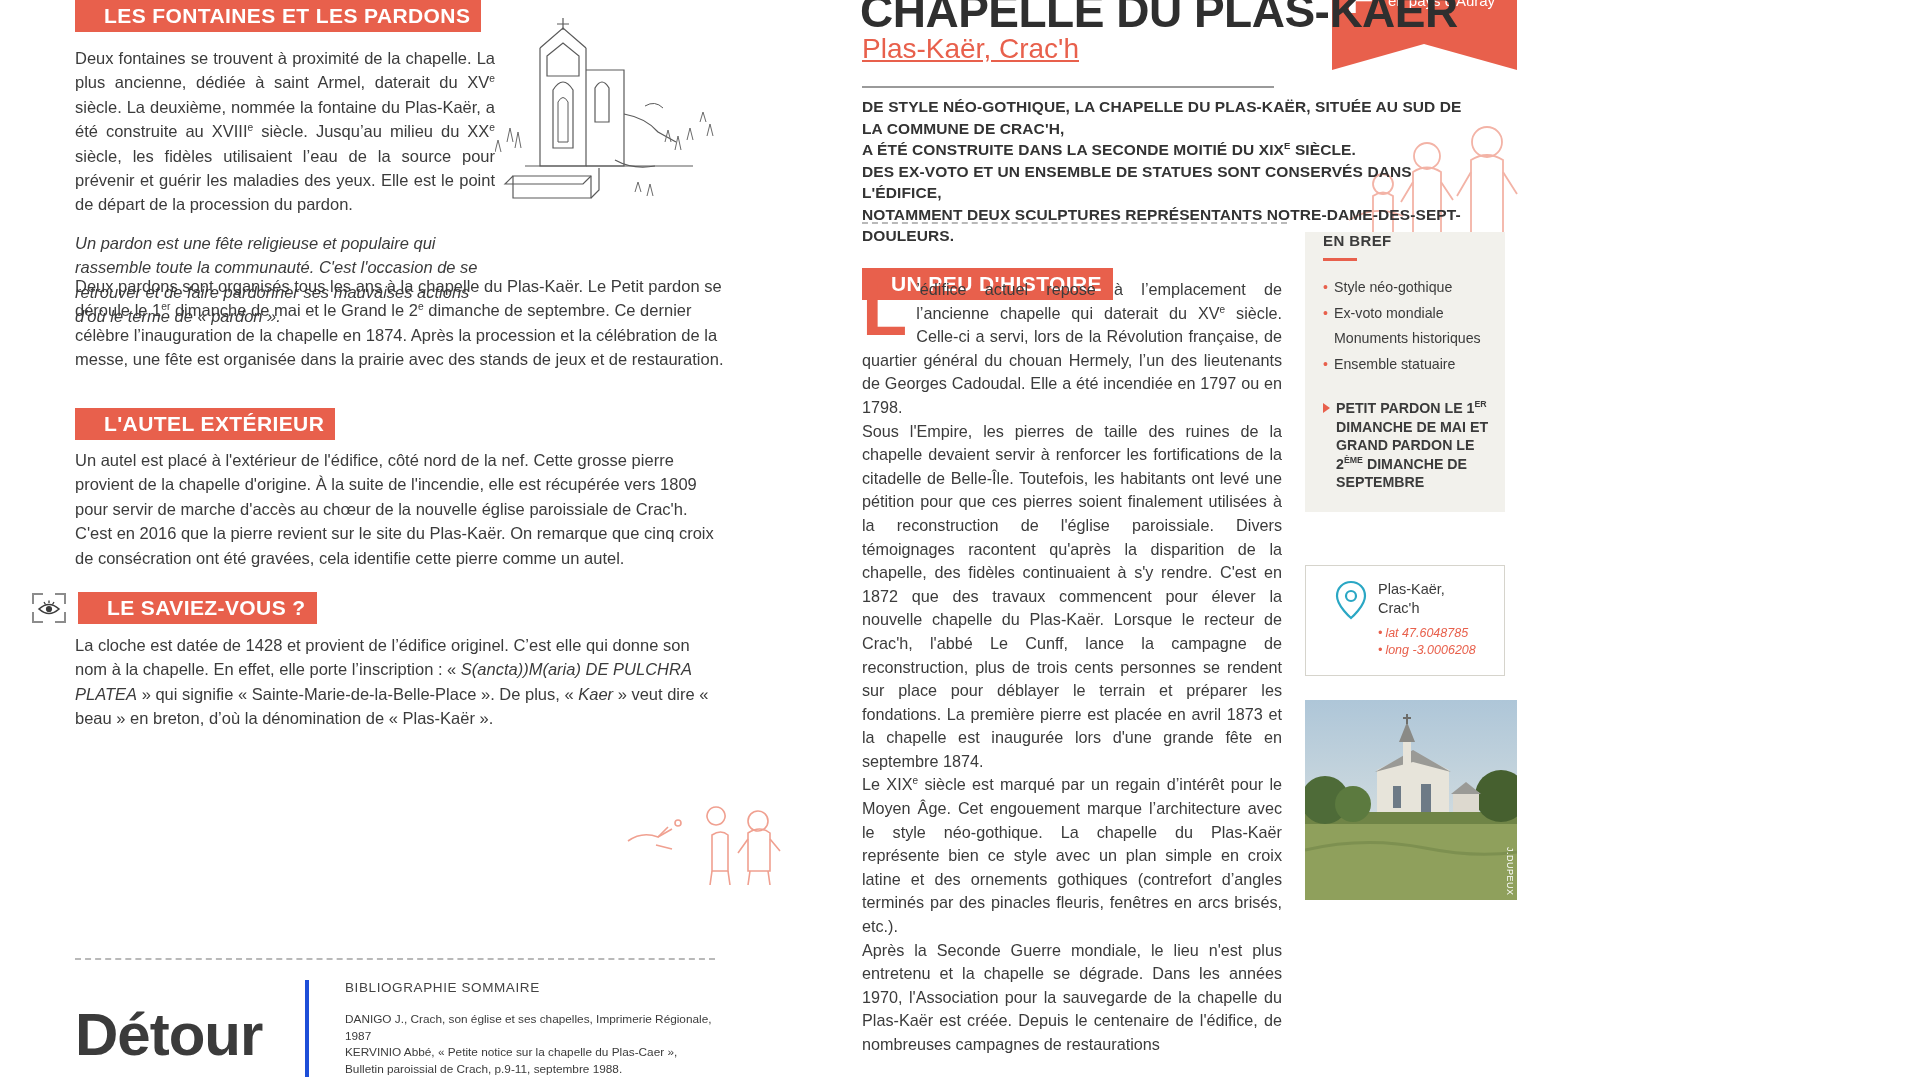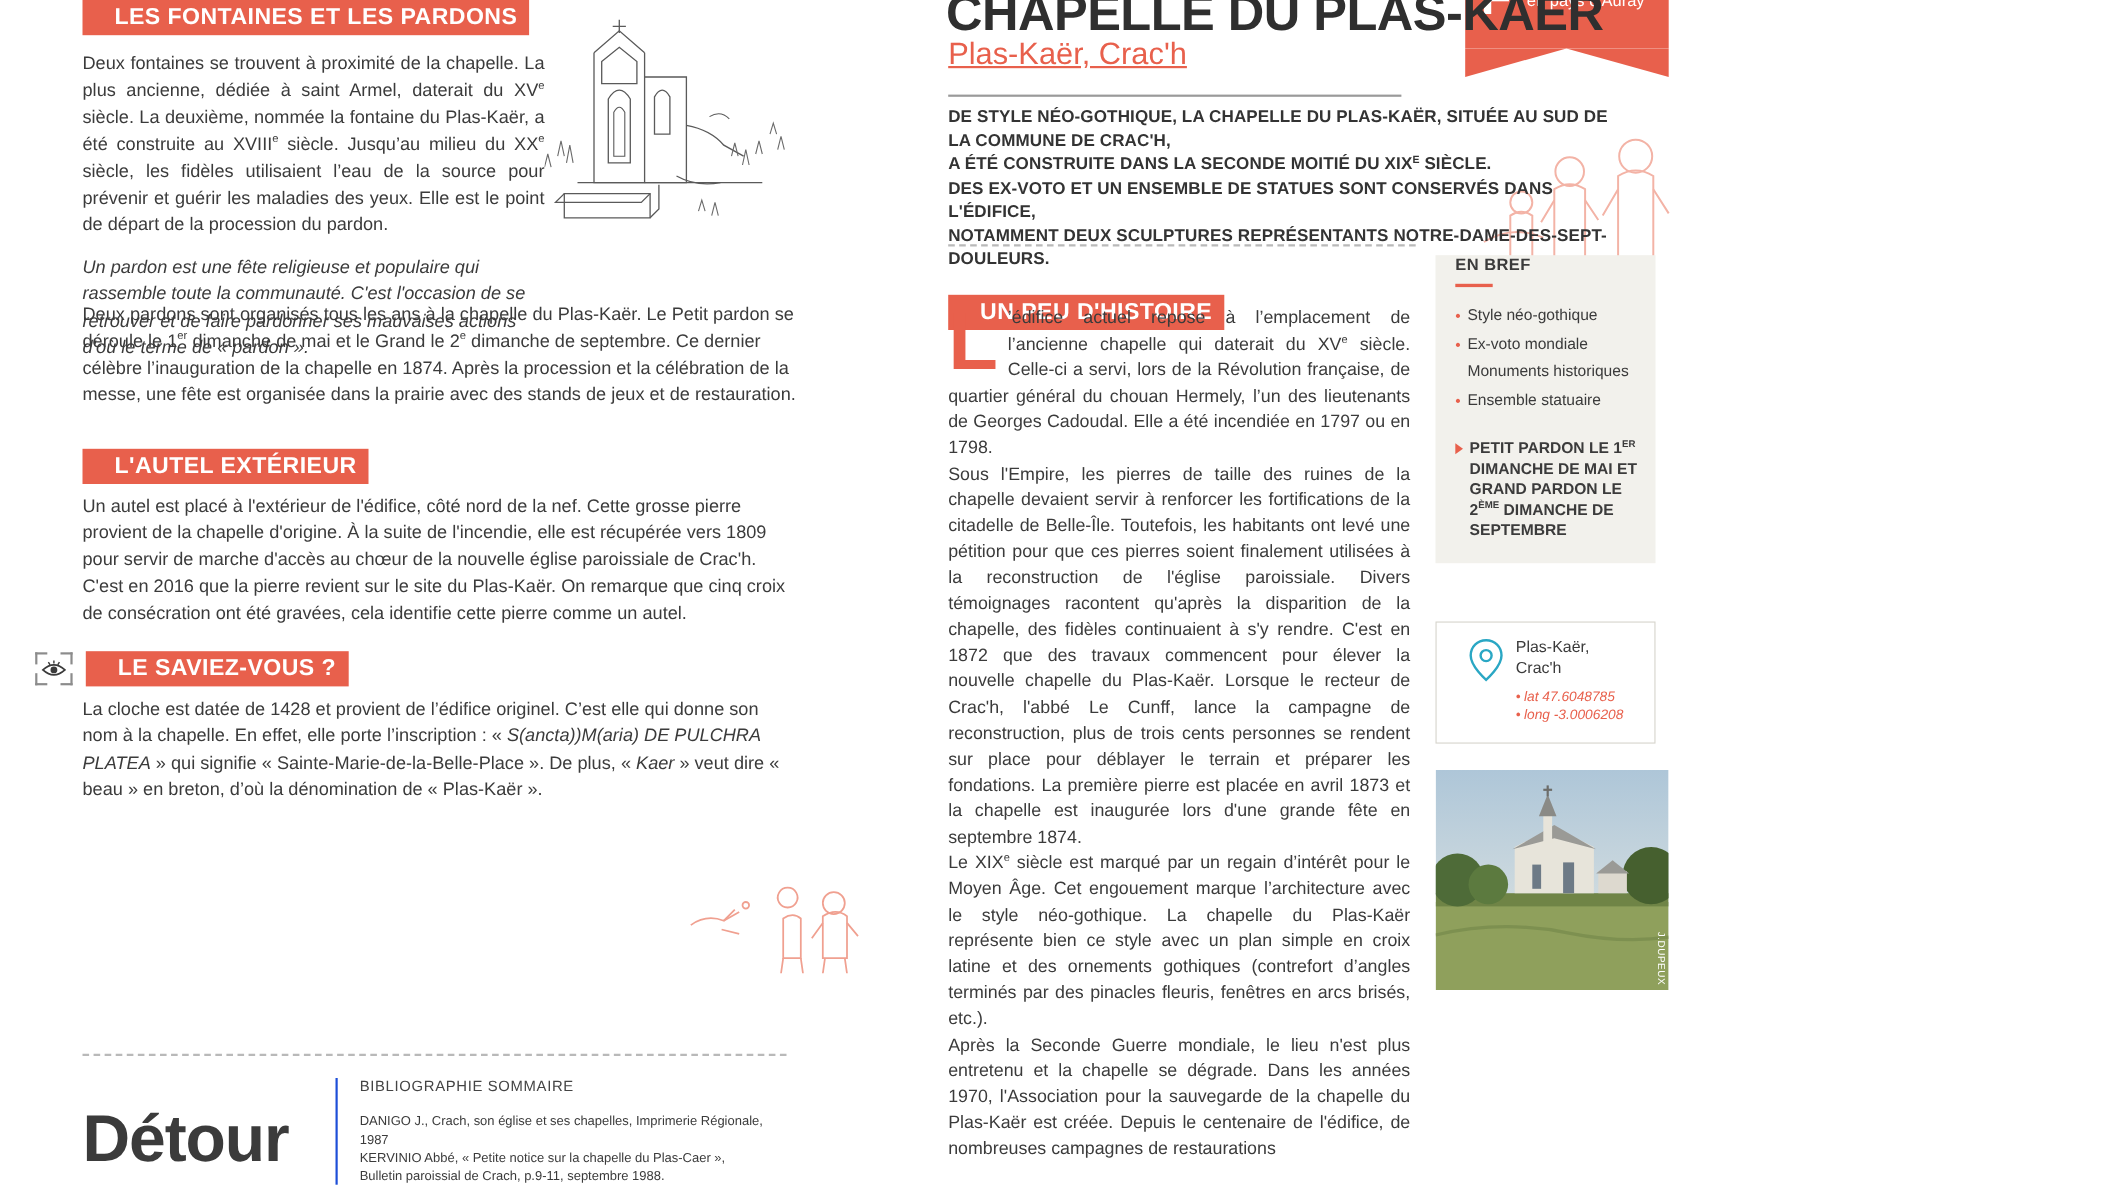--- a/index.html
+++ b/index.html
@@ -54,21 +54,21 @@
   .scan-icon .br{position:absolute;width:9px;height:9px;border:2px solid #8c8c8c;}
   .scan-icon .tl{left:0;top:0;border-right:none;border-bottom:none;}
   .scan-icon .tr{right:0;top:0;border-left:none;border-bottom:none;}
   .scan-icon .bl{left:0;bottom:0;border-right:none;border-top:none;}
   .scan-icon .brr{right:0;bottom:0;border-left:none;border-top:none;}
 
   
   .dashed-rule{position:absolute;left:75px;top:958px;width:640px;
      border-top:2px dashed #b9b9b9;}
   .biblio{position:absolute;left:305px;top:980px;width:390px;
-     border-left:2px solid #1d4ed8;padding-left:20px;}
+     border-left:4px solid #1d4ed8;padding-left:36px;}
   .biblio-title{font-size:13.5px;letter-spacing:.6px;color:#444;margin-bottom:16px;}
   .biblio-body{font-size:11.8px;line-height:16.5px;color:#3b3b3b;}
 
   .logo{position:absolute;left:75px;top:1000px;
      font-size:60px;font-weight:bold;color:#3b3b3b;letter-spacing:-1px;}
 
   
   .sketch-fountain{position:absolute;left:495px;top:10px;width:230px;height:220px;}
 
   

